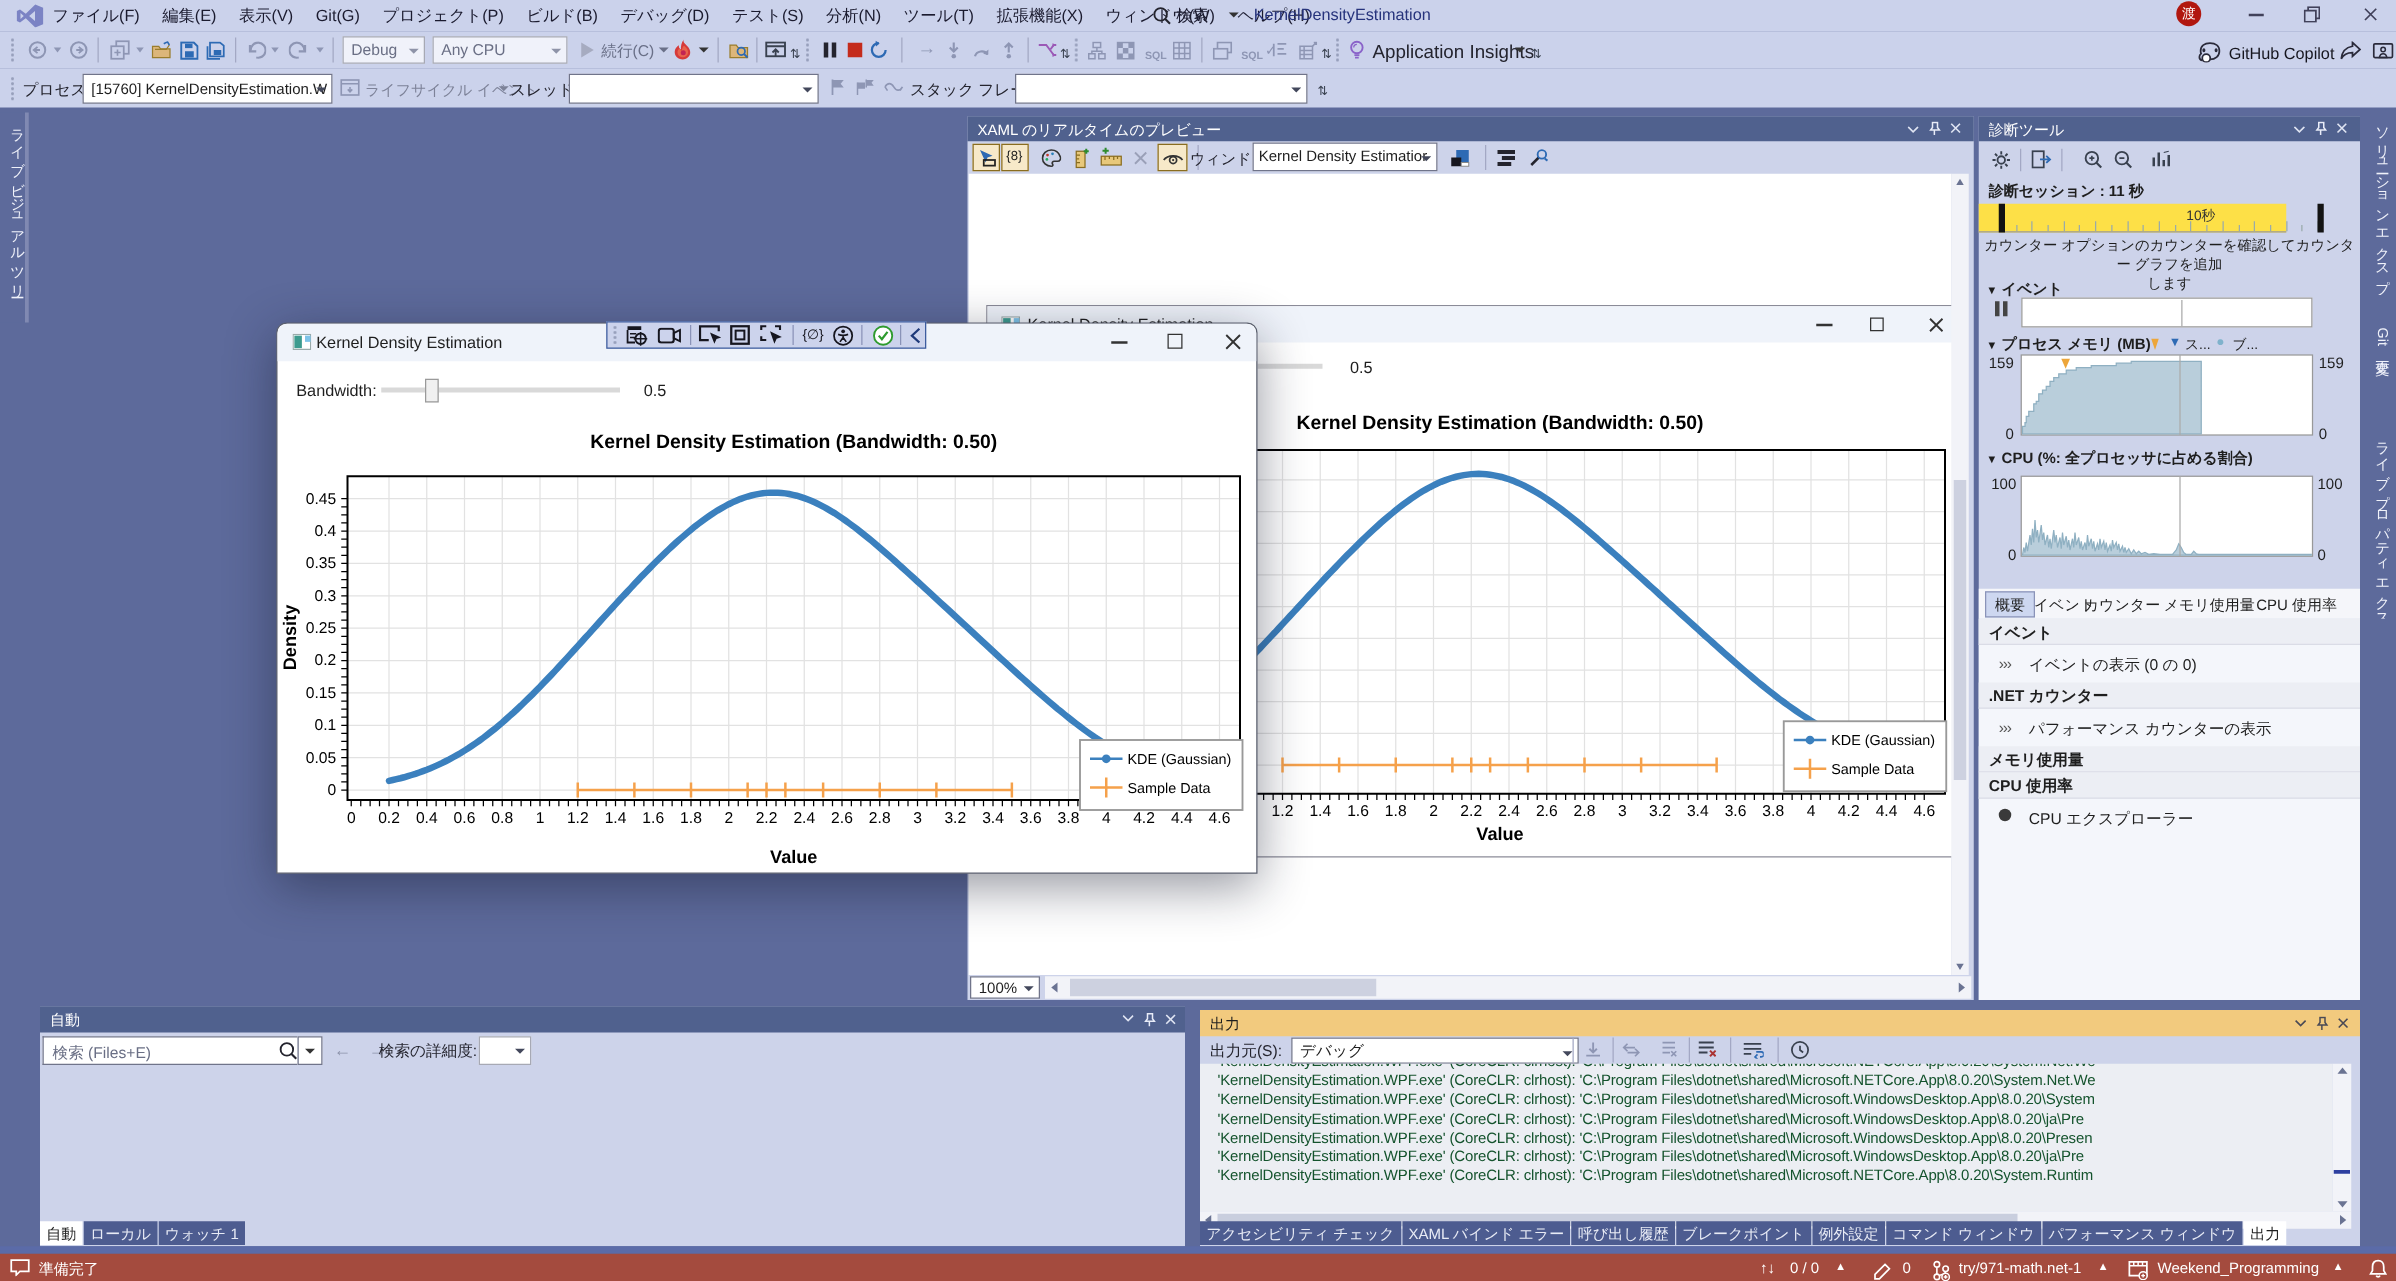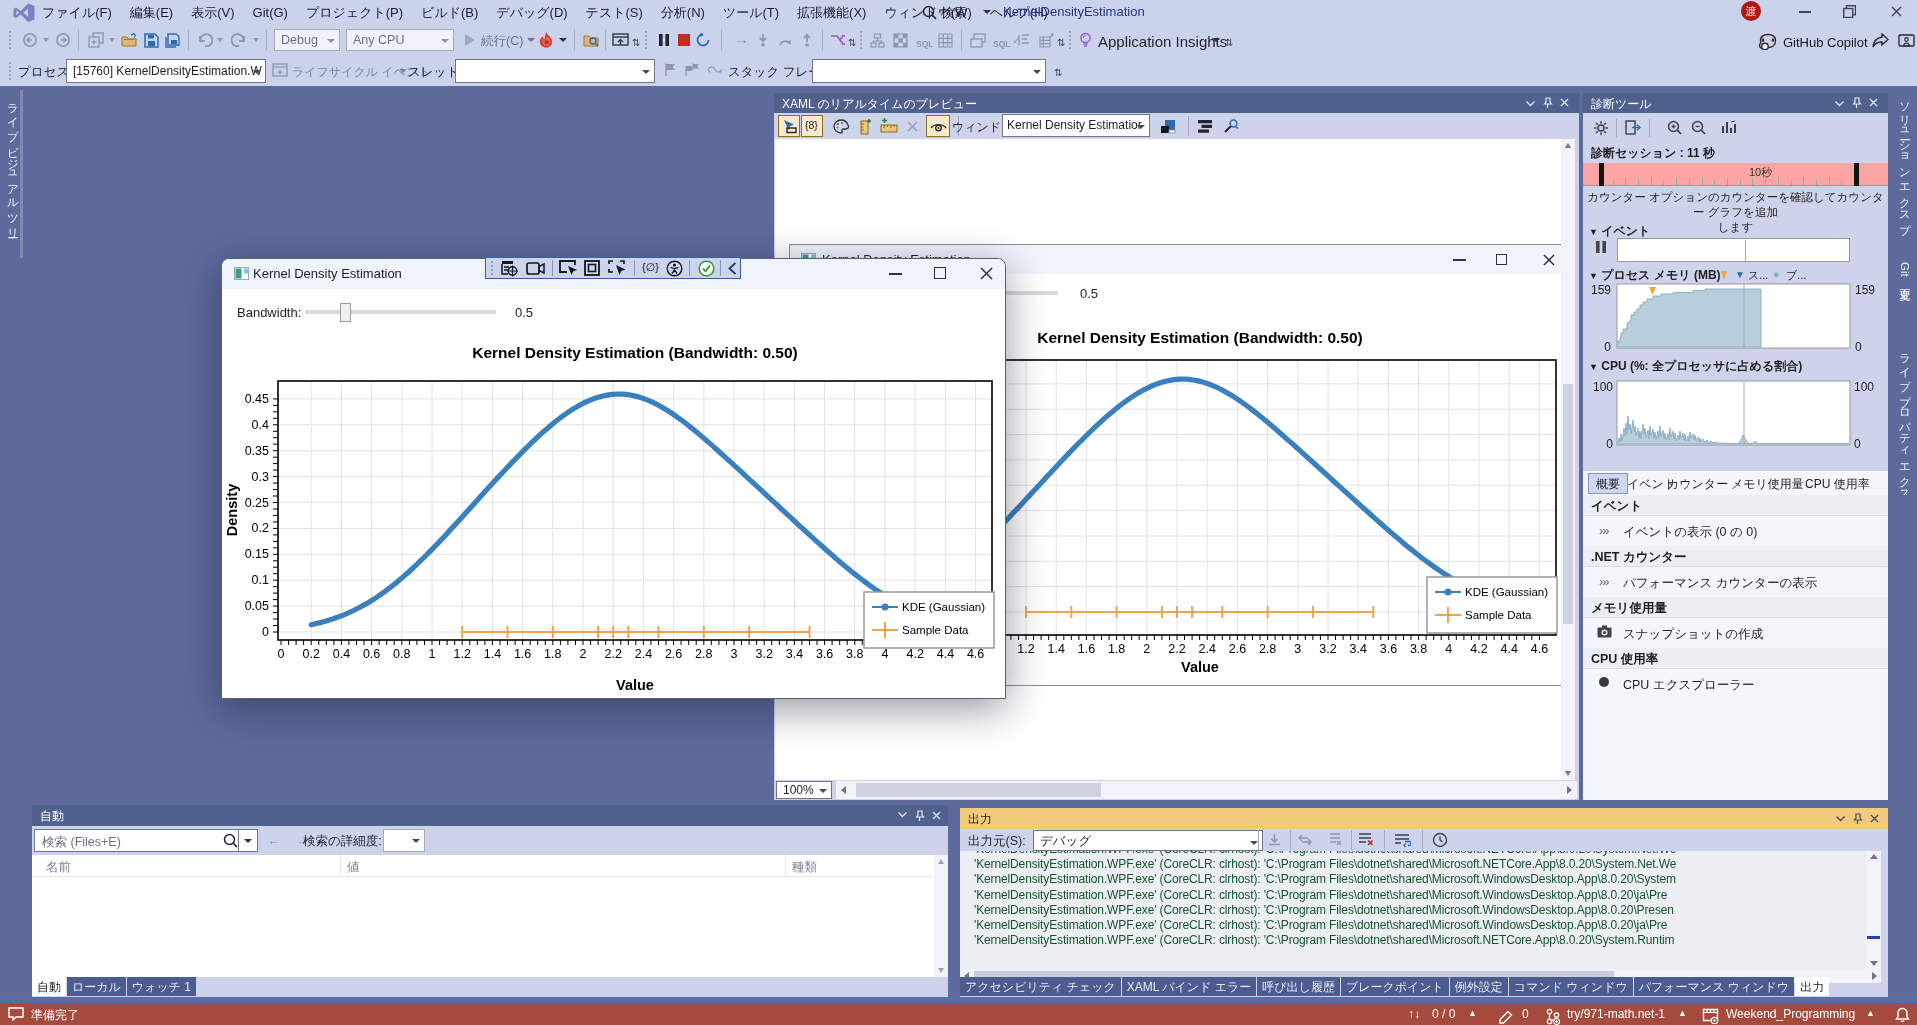--- a/index.html
+++ b/index.html
@@ -418,21 +418,21 @@
         <circle cx="6.5" cy="6.5" r="5" fill="none" stroke="#39414f" stroke-width="1.5"></circle>
         <path d="M10.2 10.2 14 14" stroke="#39414f" stroke-width="1.7"></path>
         <path d="M4.5 6.5h4" stroke="#39414f" stroke-width="1.3"></path>
       </g>
     </svg>
     <svg class="abs" style="left:138px;top:27px" width="16" height="15" viewBox="0 0 16 15">
       <path d="M2 13V6M6 13V2M10 13V8M14 13V4" stroke="#39414f" stroke-width="2"></path>
       <path d="M10 2l4-1" stroke="#39414f" stroke-width="1"></path>
     </svg>
     <span class="t" style="left:8px;top:52px;font-size:12px;font-weight:bold;color:#1e1e1e">診断セッション : 11 秒</span>
-    <div class="abs" style="left:0;top:70px;width:305px;height:23px;background:#fca5a5;border-bottom:1px solid #999">
+    <div class="abs" style="left:0;top:70px;width:246px;height:23px;background:#fde047;border-bottom:1px solid #999">
       <span class="abs" style="left:17px;bottom:0;width:1px;height:8px;background:#9aa"></span>
       <span class="abs" style="left:30px;bottom:0;width:1px;height:5px;background:#9aa"></span>
       <span class="abs" style="left:42px;bottom:0;width:1px;height:8px;background:#9aa"></span>
       <span class="abs" style="left:55px;bottom:0;width:1px;height:5px;background:#9aa"></span>
       <span class="abs" style="left:68px;bottom:0;width:1px;height:8px;background:#9aa"></span>
       <span class="abs" style="left:80px;bottom:0;width:1px;height:5px;background:#9aa"></span>
       <span class="abs" style="left:93px;bottom:0;width:1px;height:8px;background:#9aa"></span>
       <span class="abs" style="left:106px;bottom:0;width:1px;height:5px;background:#9aa"></span>
       <span class="abs" style="left:119px;bottom:0;width:1px;height:8px;background:#9aa"></span>
       <span class="abs" style="left:131px;bottom:0;width:1px;height:5px;background:#9aa"></span>
@@ -494,26 +494,20 @@
       <span class="t" style="left:84px;top:5px">カウンター</span>
       <span class="t" style="left:148px;top:5px">メモリ使用量</span>
       <span class="t" style="left:222px;top:5px">CPU 使用率</span>
     </div>
     <div class="abs" style="left:0;top:402px;width:305px;height:305px;background:#f4f6fb;font-size:12.5px;color:#1e1e1e">
       <div style="height:21px;background:#eceef4;border-bottom:1px solid #dadce6;font-weight:bold;padding:3px 0 0 8px">イベント</div>
       <div style="height:30px;padding:8px 0 0 16px;position:relative"><span style="position:absolute;left:16px;top:8px;color:#555;letter-spacing:-1px">›››</span><span style="padding-left:24px">イベントの表示 (0 の 0)</span></div>
       <div style="height:21px;background:#eceef4;border-bottom:1px solid #dadce6;font-weight:bold;padding:3px 0 0 8px">.NET カウンター</div>
       <div style="height:30px;padding:8px 0 0 16px;position:relative"><span style="position:absolute;left:16px;top:8px;color:#555;letter-spacing:-1px">›››</span><span style="padding-left:24px">パフォーマンス カウンターの表示</span></div>
       <div style="height:21px;background:#eceef4;border-bottom:1px solid #dadce6;font-weight:bold;padding:3px 0 0 8px">メモリ使用量</div>
-      <div style="height:30px;padding:8px 0 0 16px;position:relative"><span style="position:absolute;left:14px;top:7px"><svg width="15" height="13" viewBox="0 0 15 13">
-            <rect x="0.5" y="2.5" width="14" height="10" rx="1" fill="#444"></rect>
-            <rect x="5" y="0.5" width="5" height="3" fill="#444"></rect>
-            <circle cx="7.5" cy="7.5" r="3" fill="#eee"></circle>
-            <circle cx="7.5" cy="7.5" r="1.6" fill="#444"></circle>
-          </svg></span><span style="padding-left:24px">スナップショットの作成</span></div>
       <div style="height:21px;background:#eceef4;border-bottom:1px solid #dadce6;font-weight:bold;padding:3px 0 0 8px">CPU 使用率</div>
       <div style="height:30px;padding:8px 0 0 16px;position:relative"><span style="position:absolute;left:16px;top:8px;width:10px;height:10px;border-radius:50%;background:#3a3a3a"></span><span style="padding-left:24px">CPU エクスプローラー</span></div>
     </div>
   </div>
 <div class="abs" style="left:221px;top:258px;width:785px;height:441px;background:#fff;border:1px solid #5a5f6e;border-radius:8px 8px 0 0;box-shadow:0 10px 40px rgba(20,25,45,.45)">
     <div class="abs" style="left:0;top:0;width:783px;height:30px;background:#eff3fa;border-radius:8px 8px 0 0">
       <svg class="abs" style="left:12px;top:8px" width="15" height="13" viewBox="0 0 15 13">
         <rect x="0.5" y="0.5" width="14" height="12" fill="#fff" stroke="#9aa" stroke-width="1"></rect>
         <rect x="1.5" y="1.5" width="6" height="10" fill="#3d9b8f"></rect>
         <rect x="10" y="1.5" width="4.5" height="5" fill="#7ec3e8"></rect>
@@ -648,32 +642,20 @@
       <div class="abs" style="left:206px;top:3px;width:20px;height:23px;background:#fff;border:1px solid #70748a">
         <span class="abs" style="left:5px;top:9px;width:0;height:0;border-left:4px solid transparent;border-right:4px solid transparent;border-top:4px solid #333"></span>
       </div>
       <span class="t" style="left:235px;top:6px;color:#8d93ab;font-size:14px">←</span>
       <span class="t" style="left:263px;top:6px;color:#8d93ab;font-size:14px">→</span>
       <span class="t" style="left:271px;top:7px;font-size:12.5px;color:#24242e">検索の詳細度:</span>
       <div class="combo dis" style="left:351px;top:3px;width:42px;height:23px;background:#fff">
         <span class="arr" style="top:9px"></span>
       </div>
     </div>
-    <div class="abs wht" style="left:0;top:50px;width:916px;height:122px;font-size:12.5px;color:#7a7f92">
-      <span class="t" style="left:14px;top:4px">名前</span>
-      <span class="t" style="left:315px;top:4px">値</span>
-      <span class="t" style="left:760px;top:4px">種類</span>
-      <div class="abs" style="left:0;top:21px;width:901px;height:1px;background:#e4e6ee"></div>
-      <div class="abs" style="left:308px;top:0;width:1px;height:21px;background:#e4e6ee"></div>
-      <div class="abs" style="left:753px;top:0;width:1px;height:21px;background:#e4e6ee"></div>
-      <div class="abs" style="right:0;top:0;width:14px;height:122px;background:#f2f3f8">
-        <span class="abs" style="left:4px;top:4px;width:0;height:0;border-left:3.5px solid transparent;border-right:3.5px solid transparent;border-bottom:5px solid #9aa0b8"></span>
-        <span class="abs" style="left:4px;bottom:4px;width:0;height:0;border-left:3.5px solid transparent;border-right:3.5px solid transparent;border-top:5px solid #9aa0b8"></span>
-      </div>
-    </div>
     <div class="abs" style="left:0;top:172px;height:20px;white-space:nowrap"><span class="tab sel">自動</span><span class="tab">ローカル</span><span class="tab">ウォッチ 1</span></div>
   </div>
 <div class="abs" style="left:960px;top:808px;width:928px;height:189px;background:#cdd3ea">
     <div class="abs" style="left:0;top:0;width:928px;height:21px;background:#f2ca7e;color:#1e1e1e;font-size:12px;padding:3px 0 0 8px">出力</div>
     <svg class="abs" style="left:876px;top:8px" width="9" height="6" viewBox="0 0 9 6">
       <path d="M0.5 0.5 4.5 4.5 8.5 0.5" fill="none" stroke="#4a4a55" stroke-width="1.3"></path>
     </svg>
     <svg class="abs" style="left:892px;top:5px" width="11" height="12" viewBox="0 0 11 12">
       <path d="M4 1h4v4l1.5 2h-7L4 5z" fill="none" stroke="#4a4a55" stroke-width="1.2"></path>
       <path d="M5.5 7v4" stroke="#4a4a55" stroke-width="1.2"></path>

